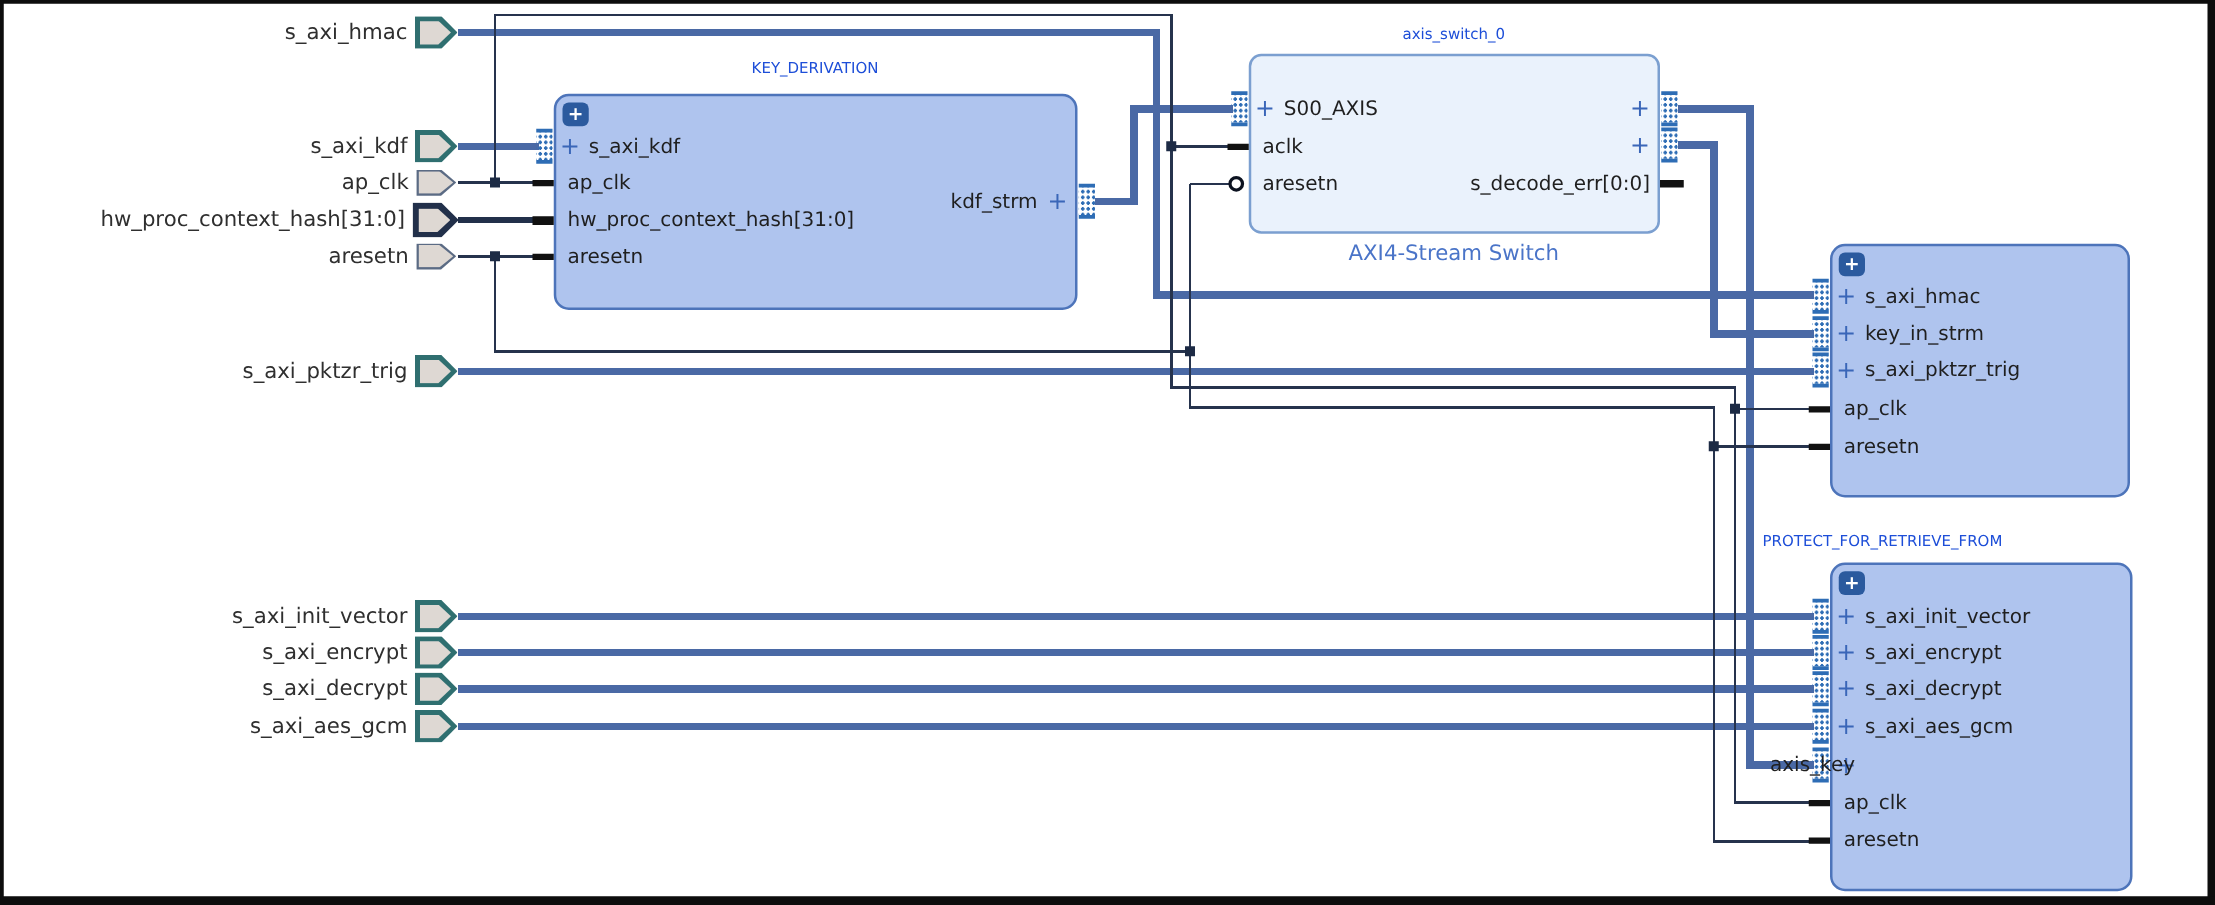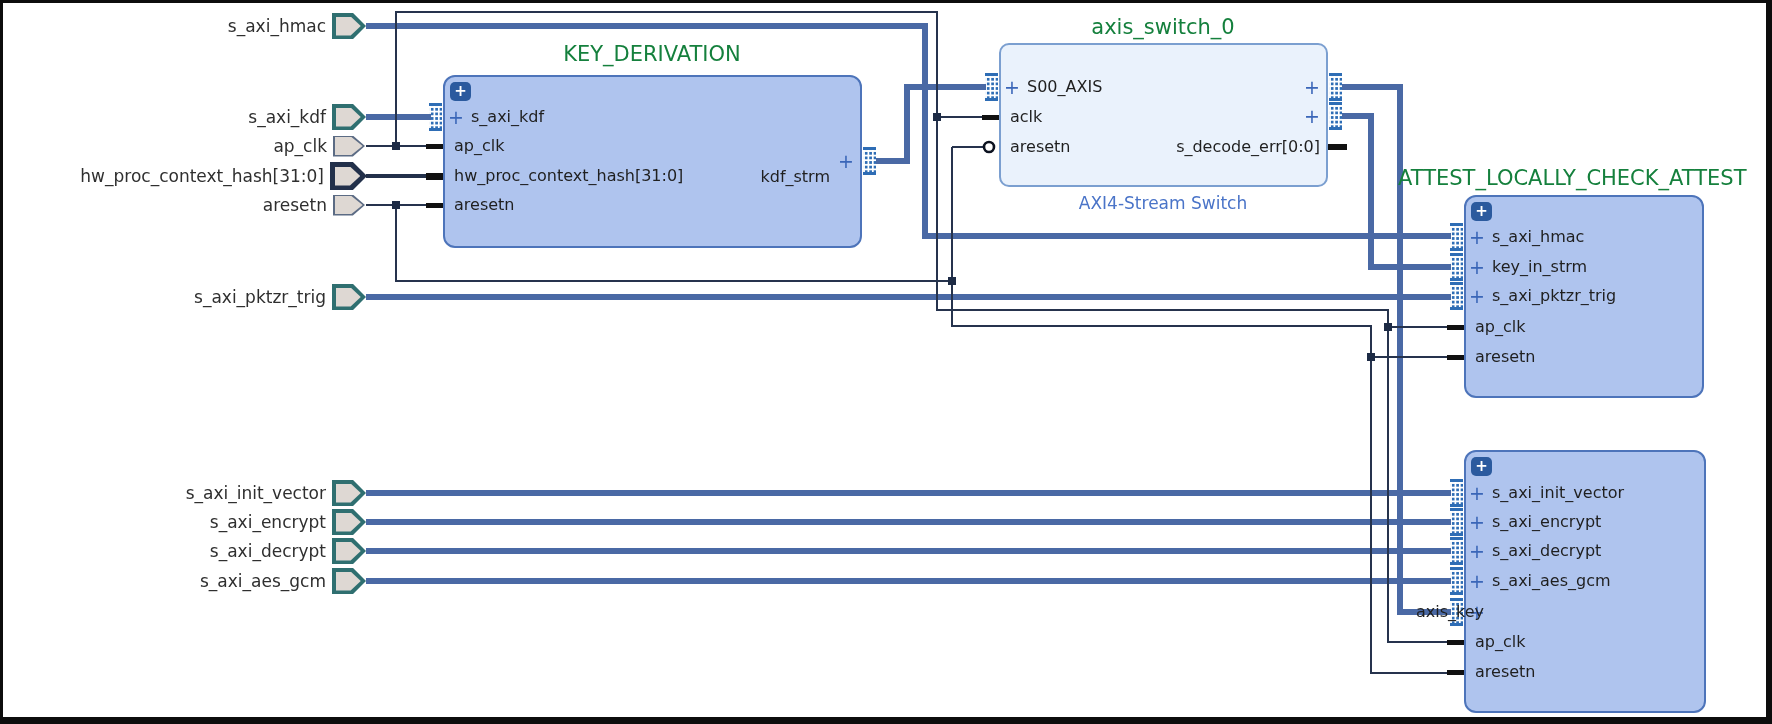--- a/index.html
+++ b/index.html
@@ -19,22 +19,22 @@
     background:#afc4ee;
     box-sizing:border-box;
   }
   .block.ip{
     background:#eaf2fc;
     border:2px solid #7b9fd0;
     border-radius:10px;
   }
   .block-title{
     position:absolute;
-    font-size:21px;
-    color:#15803d;
+    font-size:12px;
+    color:#1d4ed8;
     white-space:nowrap;
     line-height:20px;
   }
   .block-title.centered{transform:translateX(-50%);}
   .block-sublabel{
     position:absolute;
     font-size:17px;
     color:#4a74c8;
     white-space:nowrap;
     line-height:20px;
@@ -200,53 +200,53 @@
     <div class="intf-conn" style="left: 429px; top: 103px; width: 13px; height: 28px;"></div>
     <div class="pin-label" style="left: 471px; top: 107px;">s_axi_kdf</div>
     <div class="pin-stub" style="left: 426px; top: 143.5px; width: 17px; height: 5px;"></div>
     <div class="pin-label" style="left: 454px; top: 136px;">ap_clk</div>
     <div class="pin-stub" style="left: 426px; top: 172.5px; width: 17px; height: 7px;"></div>
     <div class="pin-label" style="left: 454px; top: 166px;">hw_proc_context_hash[31:0]</div>
     <div class="pin-stub" style="left: 426px; top: 202.5px; width: 17px; height: 5px;"></div>
     <div class="pin-label" style="left: 454px; top: 195px;">aresetn</div>
     <div class="pin-plus" style="left: 838px; top: 151px;">+</div>
     <div class="intf-conn" style="left: 863px; top: 147px; width: 13px; height: 28px;"></div>
-    <div class="pin-label right" style="left: 451px; top: 151px; width: 379px; height: 20px; margin-top: 16px;">kdf_strm</div>
+    <div class="pin-label right" style="left: 451px; top: 151px; width: 379px; height: 20px;">kdf_strm</div>
     <div class="block ip" style="left: 999px; top: 43px; width: 329px; height: 144px;"></div>
     <div class="block-title centered" style="left: 1163px; top: 17px;">axis_switch_0</div>
     <div class="block-sublabel" style="left: 1163px; top: 193px;">AXI4-Stream Switch</div>
     <div class="pin-plus" style="left: 1004px; top: 77px;">+</div>
     <div class="intf-conn" style="left: 985px; top: 73px; width: 13px; height: 28px;"></div>
     <div class="pin-label" style="left: 1027px; top: 77px;">S00_AXIS</div>
     <div class="pin-stub" style="left: 982px; top: 114.5px; width: 17px; height: 5px;"></div>
     <div class="pin-label" style="left: 1010px; top: 107px;">aclk</div>
     <div class="pin-label" style="left: 1010px; top: 137px;">aresetn</div>
     <div class="pin-plus" style="left: 1304px; top: 77px;">+</div>
     <div class="intf-conn" style="left: 1329px; top: 73px; width: 13px; height: 28px;"></div>
     <div class="pin-plus" style="left: 1304px; top: 106px;">+</div>
     <div class="intf-conn" style="left: 1329px; top: 102px; width: 13px; height: 28px;"></div>
     <div class="pin-stub" style="left: 1328px; top: 144px; width: 19px; height: 6px;"></div>
     <div class="pin-label right" style="left: 1007px; top: 137px; width: 313px; height: 20px;">s_decode_err[0:0]</div>
     <div class="block" style="left: 1464px; top: 195px; width: 240px; height: 203px;"></div>
-    <div class="block-title" style="left: 1398px; top: 168px;">ATTEST_LOCALLY_CHECK_ATTEST</div>
     <div class="expand-badge" style="left: 1471px; top: 202px;">+</div>
     <div class="pin-plus" style="left: 1469px; top: 227px;">+</div>
     <div class="intf-conn" style="left: 1450px; top: 223px; width: 13px; height: 28px;"></div>
     <div class="pin-label" style="left: 1492px; top: 227px;">s_axi_hmac</div>
     <div class="pin-plus" style="left: 1469px; top: 257px;">+</div>
     <div class="intf-conn" style="left: 1450px; top: 253px; width: 13px; height: 28px;"></div>
     <div class="pin-label" style="left: 1492px; top: 257px;">key_in_strm</div>
     <div class="pin-plus" style="left: 1469px; top: 286px;">+</div>
     <div class="intf-conn" style="left: 1450px; top: 282px; width: 13px; height: 28px;"></div>
     <div class="pin-label" style="left: 1492px; top: 286px;">s_axi_pktzr_trig</div>
     <div class="pin-stub" style="left: 1447px; top: 324.5px; width: 17px; height: 5px;"></div>
     <div class="pin-label" style="left: 1475px; top: 317px;">ap_clk</div>
     <div class="pin-stub" style="left: 1447px; top: 354.5px; width: 17px; height: 5px;"></div>
     <div class="pin-label" style="left: 1475px; top: 347px;">aresetn</div>
     <div class="block" style="left: 1464px; top: 450px; width: 242px; height: 263px;"></div>
+    <div class="block-title" style="left: 1410px; top: 423px;">PROTECT_FOR_RETRIEVE_FROM</div>
     <div class="expand-badge" style="left: 1471px; top: 457px;">+</div>
     <div class="pin-plus" style="left: 1469px; top: 483px;">+</div>
     <div class="intf-conn" style="left: 1450px; top: 479px; width: 13px; height: 28px;"></div>
     <div class="pin-label" style="left: 1492px; top: 483px;">s_axi_init_vector</div>
     <div class="pin-plus" style="left: 1469px; top: 512px;">+</div>
     <div class="intf-conn" style="left: 1450px; top: 508px; width: 13px; height: 28px;"></div>
     <div class="pin-label" style="left: 1492px; top: 512px;">s_axi_encrypt</div>
     <div class="pin-plus" style="left: 1469px; top: 541px;">+</div>
     <div class="intf-conn" style="left: 1450px; top: 537px; width: 13px; height: 28px;"></div>
     <div class="pin-label" style="left: 1492px; top: 541px;">s_axi_decrypt</div>

